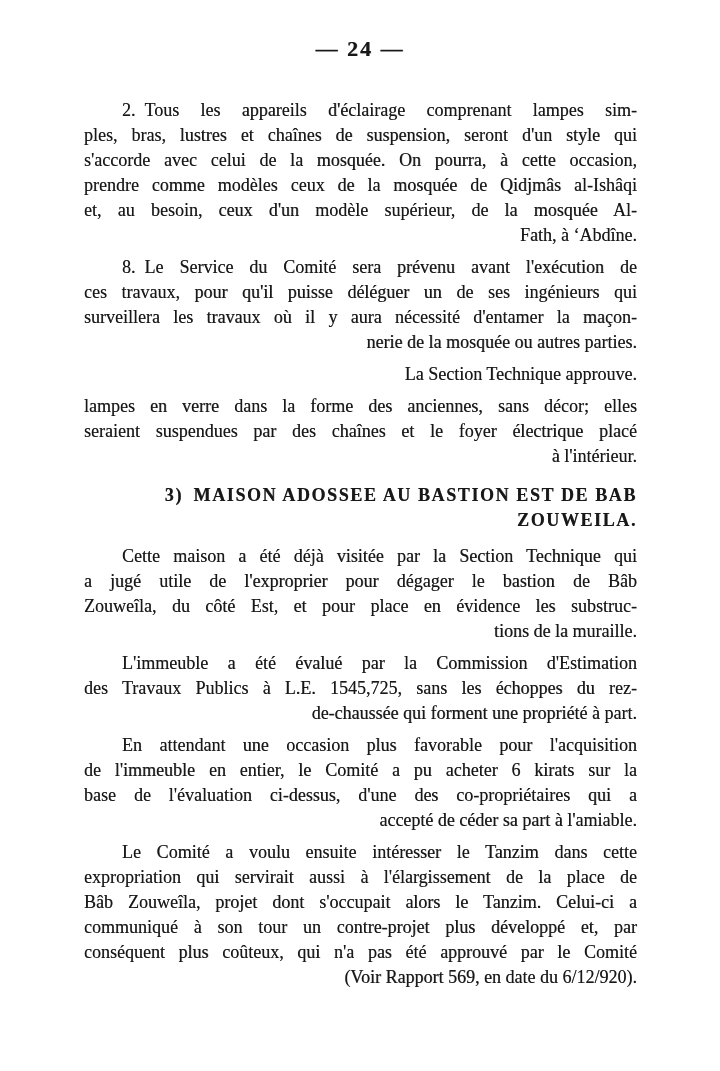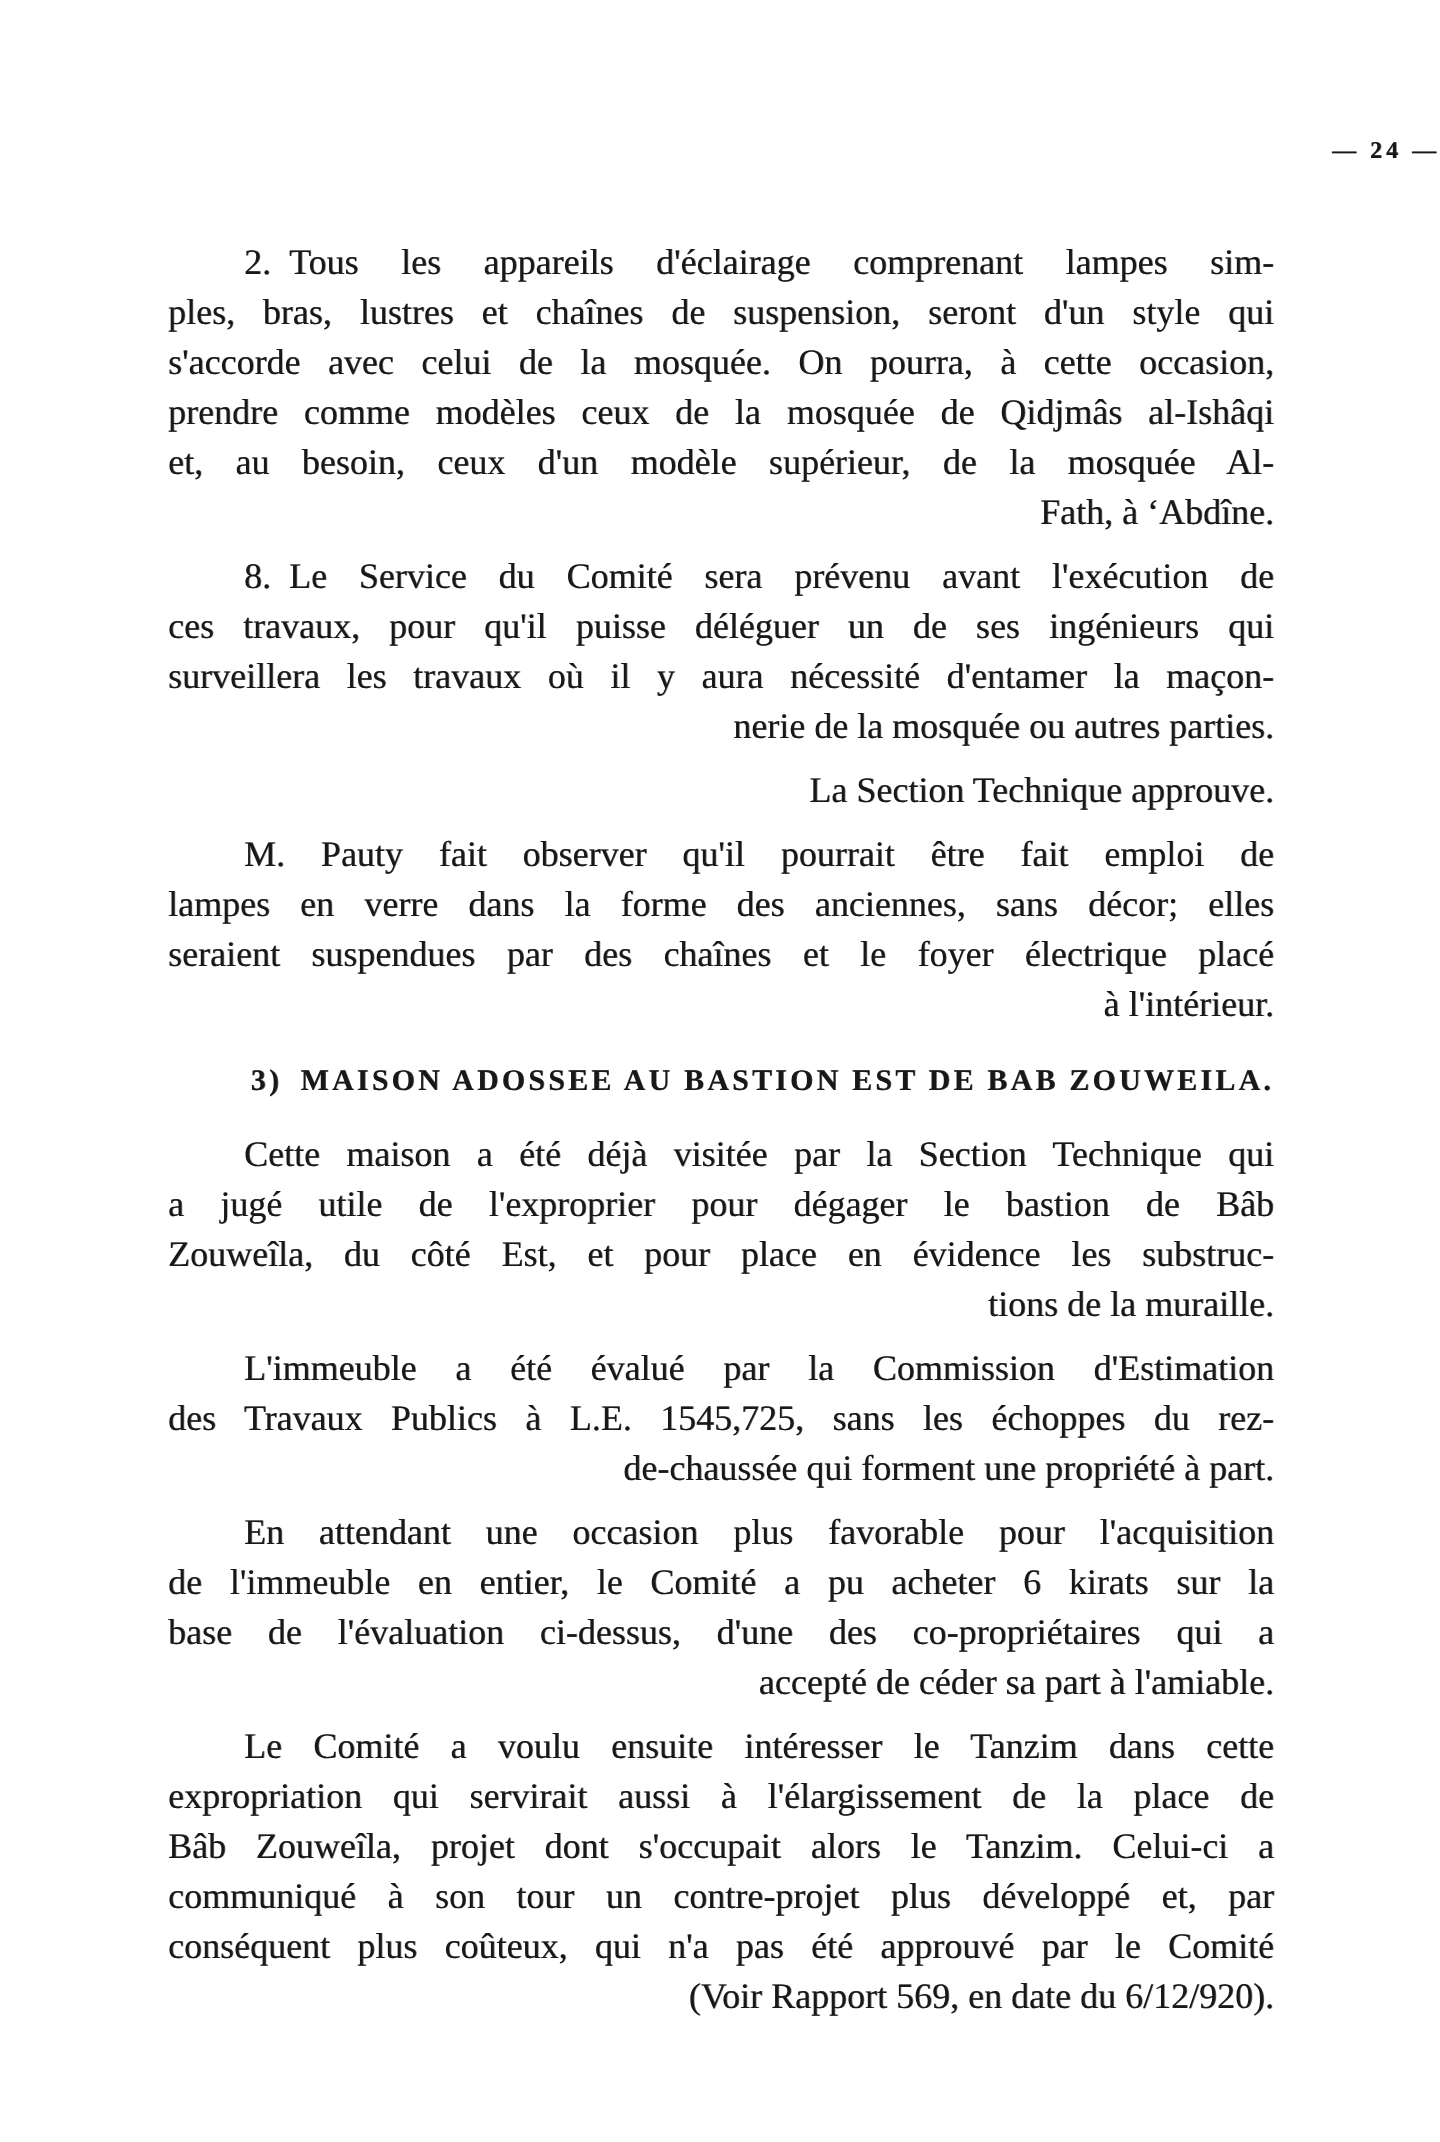--- a/index.html
+++ b/index.html
@@ -10,23 +10,23 @@
   .page {
     position: relative;
     width: 720px;
     height: 1071px;
     background: #ffffff;
     overflow: hidden;
     font-family: "Liberation Serif", "DejaVu Serif", serif;
     color: #181818;
   }
   .pagenum {
-    padding-top: 68px;
-    text-align: right;
-    font-size: 12px;
+    padding-top: 36px;
+    text-align: center;
+    font-size: 22px;
     font-weight: bold;
     letter-spacing: 2px;
     text-shadow: 0.4px 0 0 rgba(0,0,0,0.6);
   }
   .text-column {
     margin-left: 84px;
     margin-top: 36px;
     width: 553px;
     font-size: 18px;
     text-shadow: 0.35px 0 0 rgba(0,0,0,0.55);
@@ -43,21 +43,21 @@
     text-indent: 38px;
   }
   .line.just {
     text-align: justify;
     text-align-last: justify;
     -moz-text-align-last: justify;
   }
   .heading {
     margin: 14px 0 11px 0;
     text-align: center;
-    font-size: 15px;
+    font-size: 18px;
     font-weight: bold;
     letter-spacing: 1.6px;
     line-height: 25px;
     text-shadow: 0.3px 0 0 rgba(0,0,0,0.55);
   }
 </style>
 </head>
 <body>
 
 <div class="page">
@@ -74,21 +74,20 @@
       <div class="para">
         <div class="line first just">8. Le Service du Comité sera prévenu avant l'exécution de</div>
         <div class="line just">ces travaux, pour qu'il puisse déléguer un de ses ingénieurs qui</div>
         <div class="line just">surveillera les travaux où il y aura nécessité d'entamer la maçon-</div>
         <div class="line">nerie de la mosquée ou autres parties.</div>
       </div>
       <div class="para">
         <div class="line first">La Section Technique approuve.</div>
       </div>
       <div class="para">
-        <div class="line first just">M. Pauty fait observer qu'il pourrait être fait emploi de</div>
         <div class="line just">lampes en verre dans la forme des anciennes, sans décor; elles</div>
         <div class="line just">seraient suspendues par des chaînes et le foyer électrique placé</div>
         <div class="line">à l'intérieur.</div>
       </div>
       <div class="heading">
         <div class="line">3) MAISON ADOSSEE AU BASTION EST DE BAB ZOUWEILA.</div>
       </div>
       <div class="para">
         <div class="line first just">Cette maison a été déjà visitée par la Section Technique qui</div>
         <div class="line just">a jugé utile de l'exproprier pour dégager le bastion de Bâb</div>

